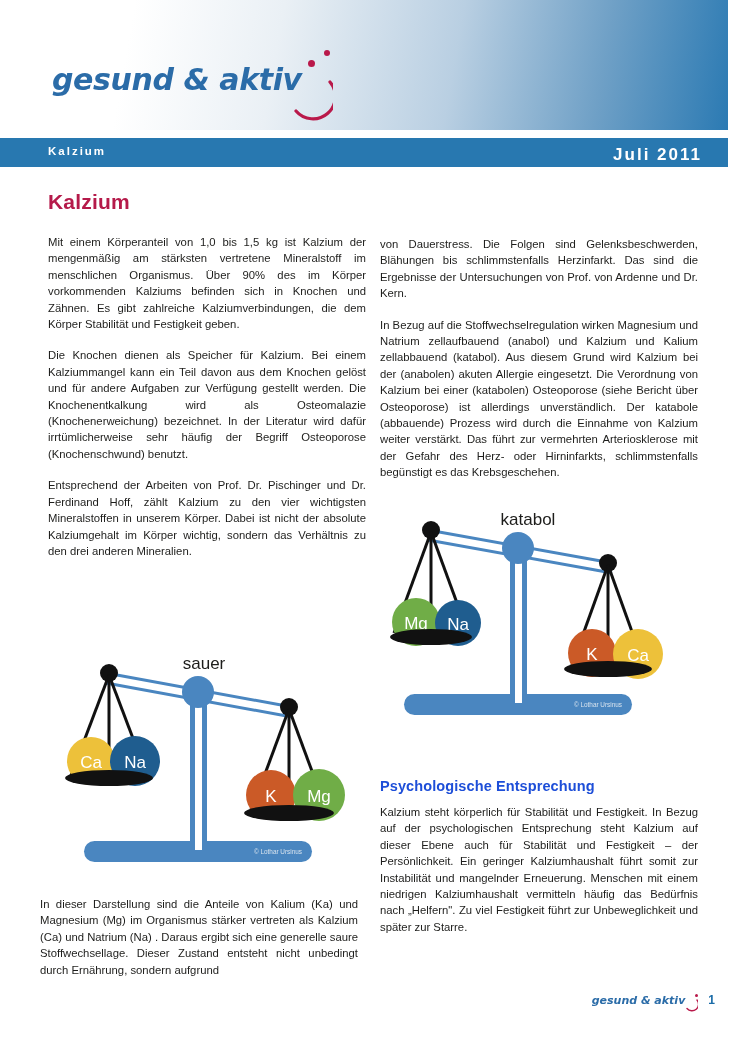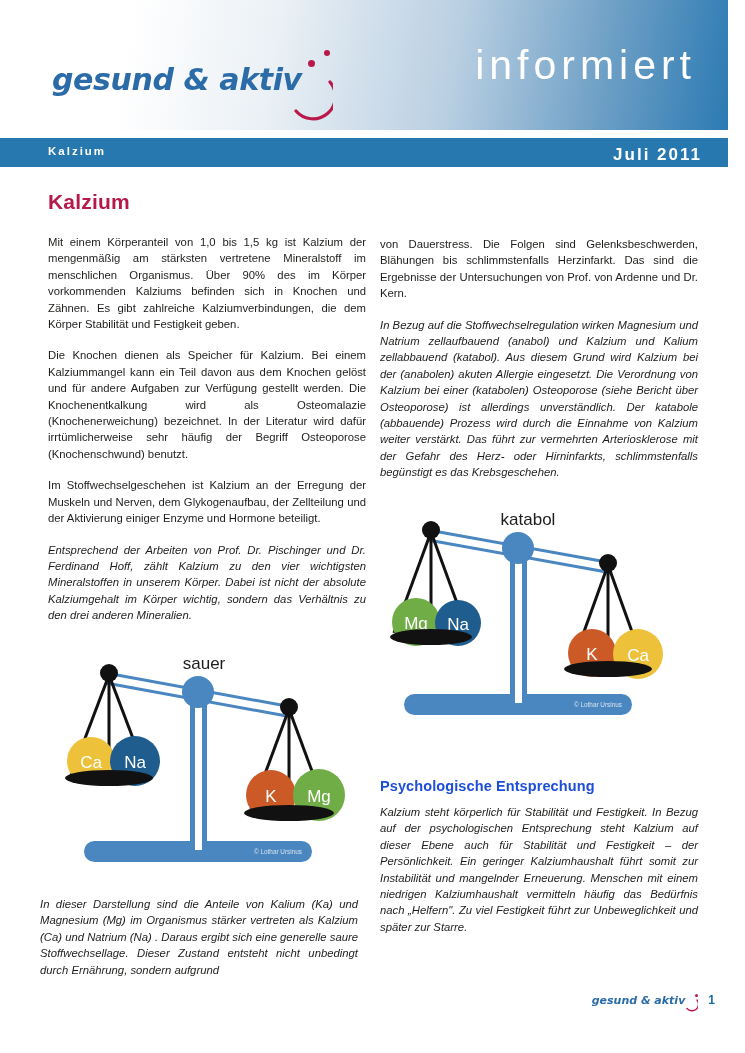--- a/index.html
+++ b/index.html
@@ -126,21 +126,21 @@
     letter-spacing: 0.1px;
   }
   p.body-text {
     margin: 8px 0 15px 0;
     font-size: 11.3px;
     line-height: 16.4px;
     color: #1d1d1b;
     text-align: justify;
     hyphens: manual;
   }
-  p.body-text:last-child { margin-bottom: 0; font-style: italic; }
+  p.body-text:last-child { margin-bottom: 0; }
 
   
   .scale-fig {
     position: absolute;
     width: 318px;
   }
   .scale-fig.fig-katabol { left: 380px; top: 498px; }
   .scale-fig.fig-sauer   { left: 44px;  top: 645px; }
   .scale-fig svg { display: block; width: 318px; height: 232px; }
 
@@ -206,35 +206,33 @@
 
 <div class="masthead">
   <div class="logo-block">
     <div class="logo-word">gesund &amp; aktiv</div>
     <svg class="logo-smile" viewBox="0 0 46 46">
       <path d="M 43 2 A 20 20 0 0 1 9 31" fill="none" stroke="#b9194a" stroke-width="3.2" stroke-linecap="round"></path>
     </svg>
     <span class="logo-dot d1"></span>
     <span class="logo-dot d2"></span>
   </div>
-  <div class="masthead-title">informiert</div>
 </div>
 
 <div class="subbar">
   <div class="subbar-left">Kalzium</div>
   <div class="subbar-right">Juli 2011</div>
 </div>
 
 <div class="content">
 
   <div class="col col-left">
     <h1 class="article-title">Kalzium</h1>
     <p class="body-text">Mit einem Körperanteil von 1,0 bis 1,5 kg ist Kalzium der mengenmäßig am stärksten vertretene Mineralstoff im menschlichen Organismus. Über 90% des im Körper vorkommenden Kalziums befinden sich in Knochen und Zähnen. Es gibt zahlreiche Kalziumverbindungen, die dem Körper Stabilität und Festigkeit geben.</p>
     <p class="body-text">Die Knochen dienen als Speicher für Kalzium. Bei einem Kalziummangel kann ein Teil davon aus dem Knochen gelöst und für andere Aufgaben zur Verfügung gestellt werden. Die Knochenentkalkung wird als Osteomalazie (Knochenerweichung) bezeichnet. In der Literatur wird dafür irrtümlicherweise sehr häufig der Begriff Osteoporose (Knochenschwund) benutzt.</p>
-    <p class="body-text">Im Stoffwechselgeschehen ist Kalzium an der Erregung der Muskeln und Nerven, dem Glykogenaufbau, der Zellteilung und der Aktivierung einiger Enzyme und Hormone beteiligt.</p>
     <p class="body-text">Entsprechend der Arbeiten von Prof. Dr. Pischinger und Dr. Ferdinand Hoff, zählt Kalzium zu den vier wichtigsten Mineralstoffen in unserem Körper. Dabei ist nicht der absolute Kalziumgehalt im Körper wichtig, sondern das Verhältnis zu den drei anderen Mineralien.</p>
   </div>
 
   <div class="col col-right">
     <p class="body-text">von Dauerstress. Die Folgen sind Gelenksbeschwerden, Blähungen bis schlimmstenfalls Herzinfarkt. Das sind die Ergebnisse der Untersuchungen von Prof. von Ardenne und Dr. Kern.</p>
     <p class="body-text">In Bezug auf die Stoffwechselregulation wirken Magnesium und Natrium zellaufbauend (anabol) und Kalzium und Kalium zellabbauend (katabol). Aus diesem Grund wird Kalzium bei der (anabolen) akuten Allergie eingesetzt. Die Verordnung von Kalzium bei einer (katabolen) Osteoporose (siehe Bericht über Osteoporose) ist allerdings unverständlich. Der katabole (abbauende) Prozess wird durch die Einnahme von Kalzium weiter verstärkt. Das führt zur vermehrten Arteriosklerose mit der Gefahr des Herz- oder Hirninfarkts, schlimmstenfalls begünstigt es das Krebsgeschehen.</p>
   </div>
 
 </div>
 

